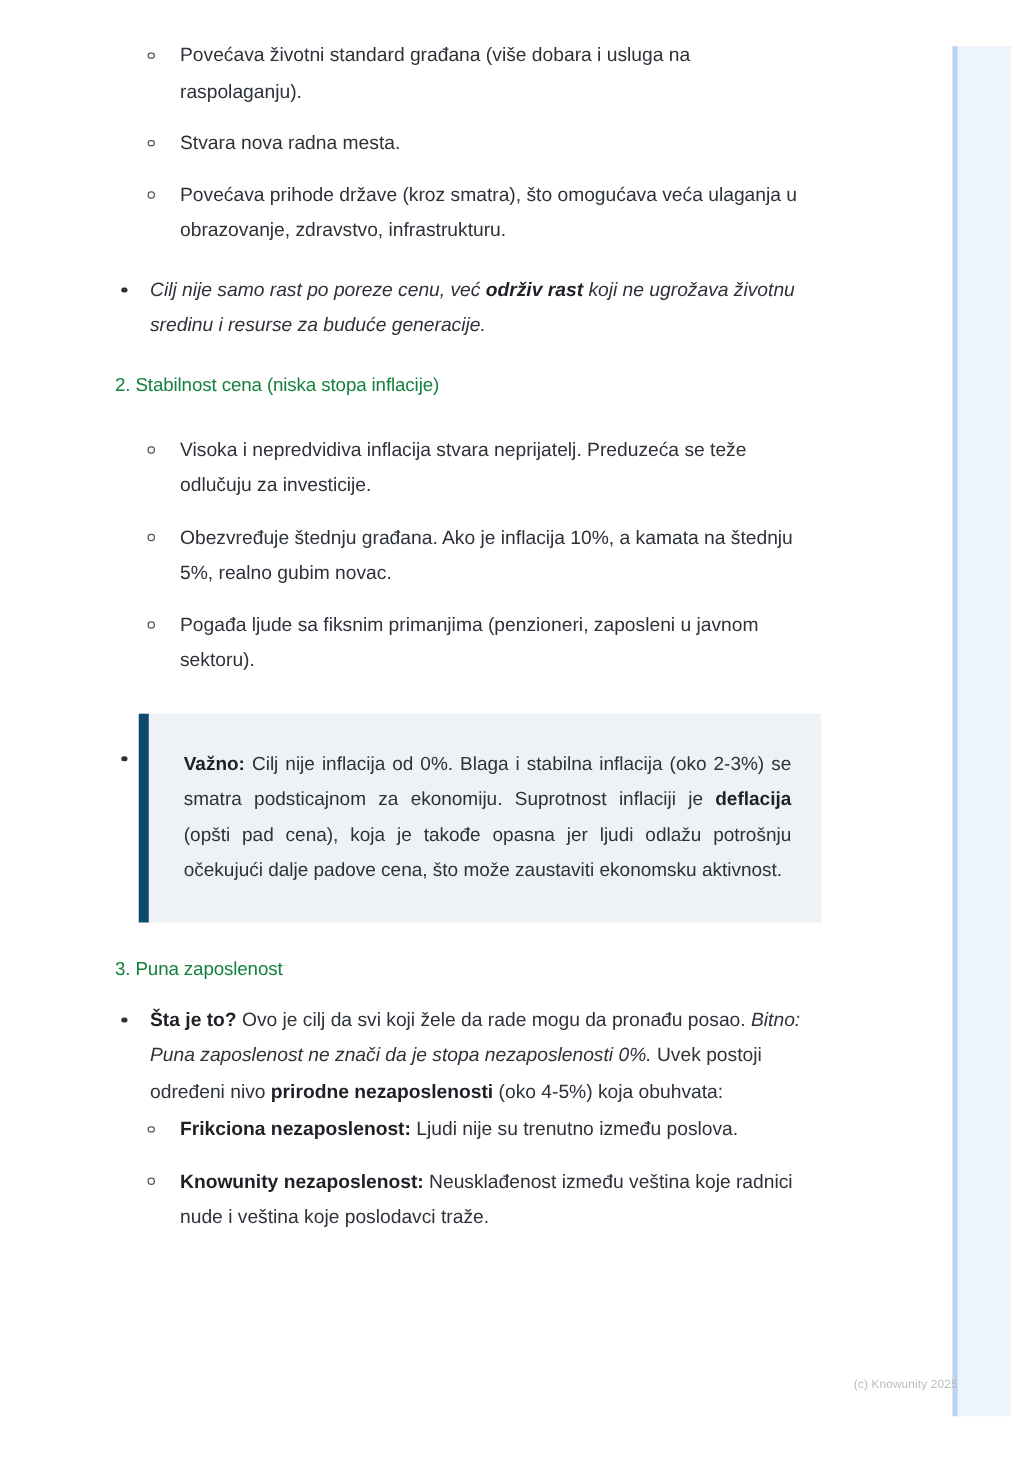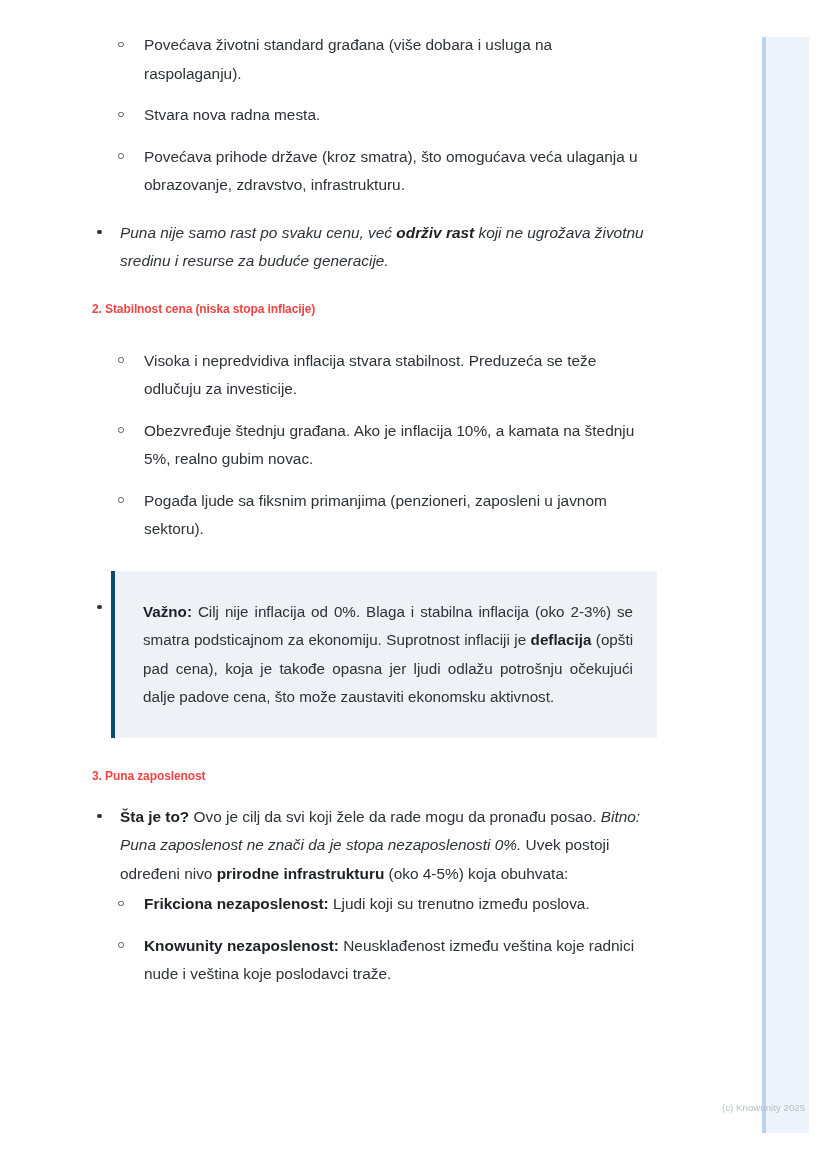--- a/index.html
+++ b/index.html
@@ -64,24 +64,24 @@
     left: 26px;
     top: 10.5px;
     width: 5.5px;
     height: 5.5px;
     border-radius: 50%;
     border: 1.2px solid #55595f;
     background: transparent;
   }
 
   .heading {
-    font-size: 12px;
+    font-size: 15px;
     line-height: 26px;
-    font-weight: bold;
-    color: #ef4444;
+    font-weight: normal;
+    color: #15803d;
     margin-top: 20px;
     margin-bottom: 14px;
     letter-spacing: -0.1px;
   }
 
   .gap-sm { height: 11px; }
   .gap-md { height: 17px; }
 
   b, .bold { font-weight: bold; color: #1d2126; text-align: center; }
   i, .ital { font-style: italic; }
@@ -99,21 +99,21 @@
     left: 5px;
     top: 34px;
     width: 4.5px;
     height: 4.5px;
     border-radius: 50%;
     background: #2d3239;
   }
   .callout {
     margin-left: -9px;
     background: #eef1f5;
-    border-left: 4px solid #0c4a6e;
+    border-left: 8px solid #0c4a6e;
     padding: 27px 24px 26px 28px;
     width: 546px;
   }
   .callout p {
     font-size: 15.2px;
     line-height: 28.5px;
     text-align: justify;
     color: #2d3239;
   }
 
@@ -133,21 +133,21 @@
     top: 37px;
     width: 4px;
     height: 1096px;
     background: #b9d3f0;
   }
 
   
 
   .watermark {
     position: absolute;
-    left: 708px;
+    left: 669px;
     top: 1101px;
     font-size: 9.5px;
     line-height: 14px;
     color: #b8bcc2;
     white-space: nowrap;
     letter-spacing: 0.1px;
   }
 </style>
 </head>
 <body>
@@ -172,32 +172,32 @@
 
     <div class="b2">
       <span class="marker"></span>
       <span>Povećava prihode države (kroz smatra), što omogućava veća ulaganja u obrazovanje, zdravstvo, infrastrukturu.</span>
     </div>
 
     <div class="gap-md"></div>
 
     <div class="b1 ital">
       <span class="marker"></span>
-      <span>Puna nije samo rast po svaku cenu, već </span><b>održiv rast</b><span> koji ne ugrožava životnu sredinu i resurse za buduće generacije.</span>
+      <span>Cilj nije samo rast po poreze cenu, već </span><b>održiv rast</b><span> koji ne ugrožava životnu sredinu i resurse za buduće generacije.</span>
     </div>
 
     <div class="heading">2. Stabilnost cena (niska stopa inflacije)</div>
 
 
     <div class="gap-sm"></div>
 
 
     <div class="b2">
       <span class="marker"></span>
-      <span>Visoka i nepredvidiva inflacija stvara stabilnost. Preduzeća se teže odlučuju za investicije.</span>
+      <span>Visoka i nepredvidiva inflacija stvara neprijatelj. Preduzeća se teže odlučuju za investicije.</span>
     </div>
 
     <div class="gap-sm"></div>
 
     <div class="b2">
       <span class="marker"></span>
       <span>Obezvređuje štednju građana. Ako je inflacija 10%, a kamata na štednju 5%, realno gubim novac.</span>
     </div>
 
     <div class="gap-sm"></div>
@@ -212,26 +212,26 @@
       <div class="callout">
         <p><b>Važno:</b><span> Cilj nije inflacija od 0%. Blaga i stabilna inflacija (oko 2-3%) se smatra podsticajnom za ekonomiju. Suprotnost inflaciji je </span><b>deflacija</b><span> (opšti pad cena), koja je takođe opasna jer ljudi odlažu potrošnju očekujući dalje padove cena, što može zaustaviti ekonomsku aktivnost.</span></p>
       </div>
     </div>
 
 
     <div class="heading">3. Puna zaposlenost</div>
 
     <div class="b1">
       <span class="marker"></span>
-      <b>Šta je to?</b><span> Ovo je cilj da svi koji žele da rade mogu da pronađu posao. </span><i>Bitno: Puna zaposlenost ne znači da je stopa nezaposlenosti 0%.</i><span> Uvek postoji određeni nivo </span><b>prirodne infrastrukturu</b><span> (oko 4-5%) koja obuhvata:</span>
-    </div>
-
-    <div class="b2">
-      <span class="marker"></span>
-      <b>Frikciona nezaposlenost:</b><span> Ljudi koji su trenutno između poslova.</span>
+      <b>Šta je to?</b><span> Ovo je cilj da svi koji žele da rade mogu da pronađu posao. </span><i>Bitno: Puna zaposlenost ne znači da je stopa nezaposlenosti 0%.</i><span> Uvek postoji određeni nivo </span><b>prirodne nezaposlenosti</b><span> (oko 4-5%) koja obuhvata:</span>
+    </div>
+
+    <div class="b2">
+      <span class="marker"></span>
+      <b>Frikciona nezaposlenost:</b><span> Ljudi nije su trenutno između poslova.</span>
     </div>
 
     <div class="gap-sm"></div>
 
     <div class="b2">
       <span class="marker"></span>
       <b>Knowunity nezaposlenost:</b><span> Neusklađenost između veština koje radnici nude i veština koje poslodavci traže.</span>
     </div>
 
   </div>

